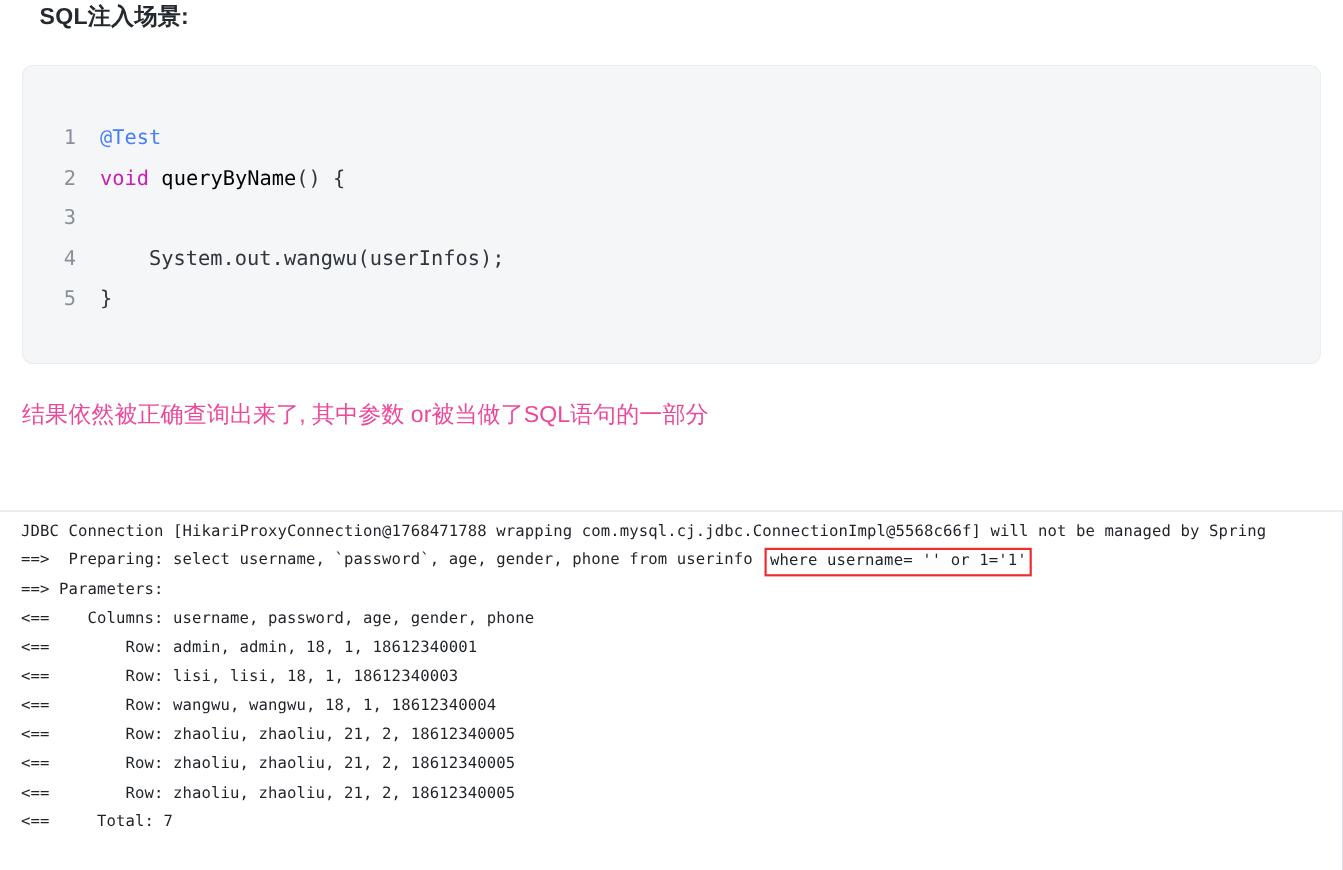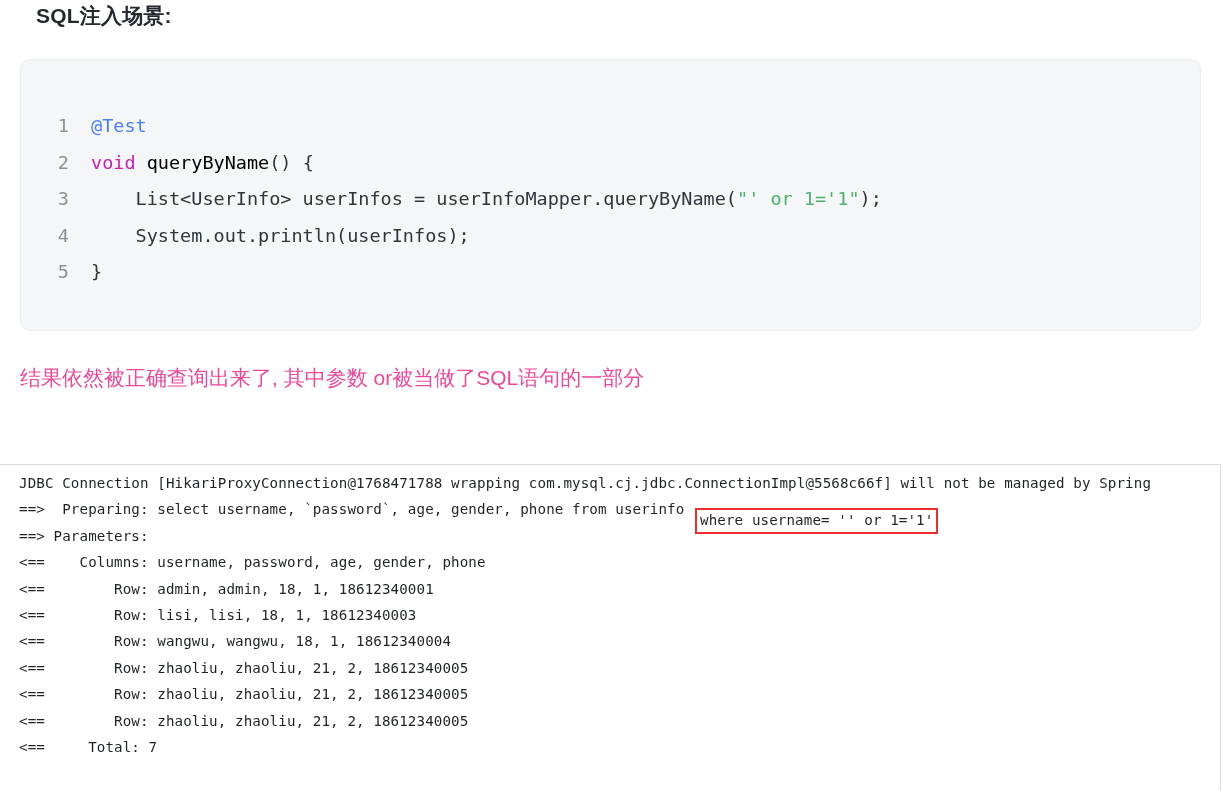--- a/index.html
+++ b/index.html
@@ -112,21 +112,21 @@
   }
   .log-list { padding-top: 5px; }
 
   .hl-box {
     display: inline-block;
     border: 2px solid #ef2d2d;
     padding: 0px 3px 1px 3px;
     margin-left: 2px;
     line-height: 21px;
     position: relative;
-    top: 11px;
+    top: 1px;
     box-sizing: border-box;
   }
 
   
   .watermark {
     position: absolute;
     right: 18px;
     bottom: 8px;
     font-size: 17px;
     color: #c9cdd2;
@@ -136,22 +136,22 @@
 </style>
 </head>
 <body>
 
 <div class="page-title">SQL注入场景:</div>
 
 <div class="code-card">
   <div class="code-inner" id="code-inner">
       <div class="code-line"><span class="ln">1</span><span><span class="ctxt"></span><span class="tok-anno">@Test</span></span></div>
       <div class="code-line"><span class="ln">2</span><span><span class="tok-key">void</span><span class="ctxt"> </span><span class="tok-fn">queryByName</span><span class="ctxt">() {</span></span></div>
-      <div class="code-line"><span class="ln">3</span><span><span class="ctxt">    List&lt;UserInfo&gt; userInfos = userInfoMapper.queryByName(</span><span class="tok-str">"' or 1='1"</span><span class="ctxt">);</span></span></div>
-      <div class="code-line"><span class="ln">4</span><span><span class="ctxt">    System.out.println(userInfos);</span></span></div>
+      <div class="code-line"><span class="ln">3</span></div>
+      <div class="code-line"><span class="ln">4</span><span><span class="ctxt">    System.out.wangwu(userInfos);</span></span></div>
       <div class="code-line"><span class="ln">5</span><span><span class="ctxt">}</span></span></div>
     </div>
 </div>
 
 <div class="para">结果依然被正确查询出来了, 其中参数 or被当做了SQL语句的一部分</div>
 
 <div class="console">
   <div class="log-list" id="log-list">
       <div class="log-line"><span>JDBC Connection [HikariProxyConnection@1768471788 wrapping com.mysql.cj.jdbc.ConnectionImpl@5568c66f] will not be managed by Spring</span></div>
       <div class="log-line"><span>==&gt;  Preparing: select username, `password`, age, gender, phone from userinfo </span><span class="hl-box" style="border-color: rgb(239, 45, 45);">where username= '' or 1='1'</span></div>

